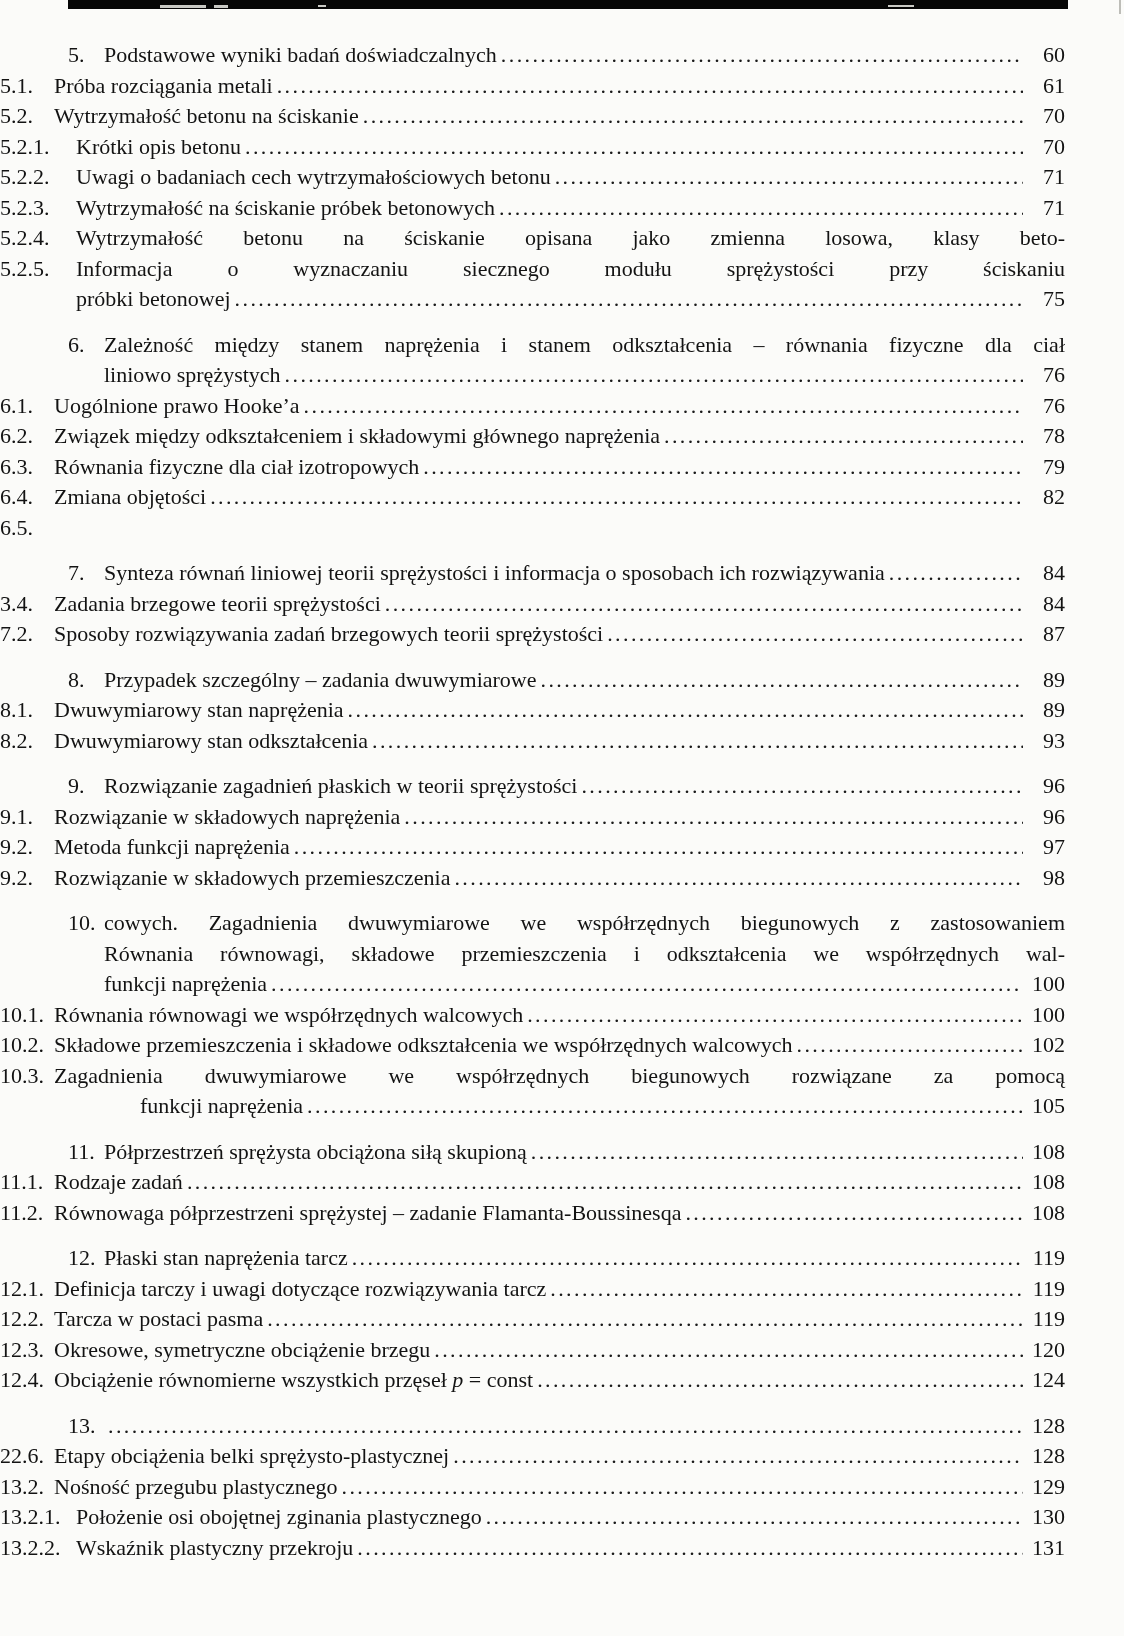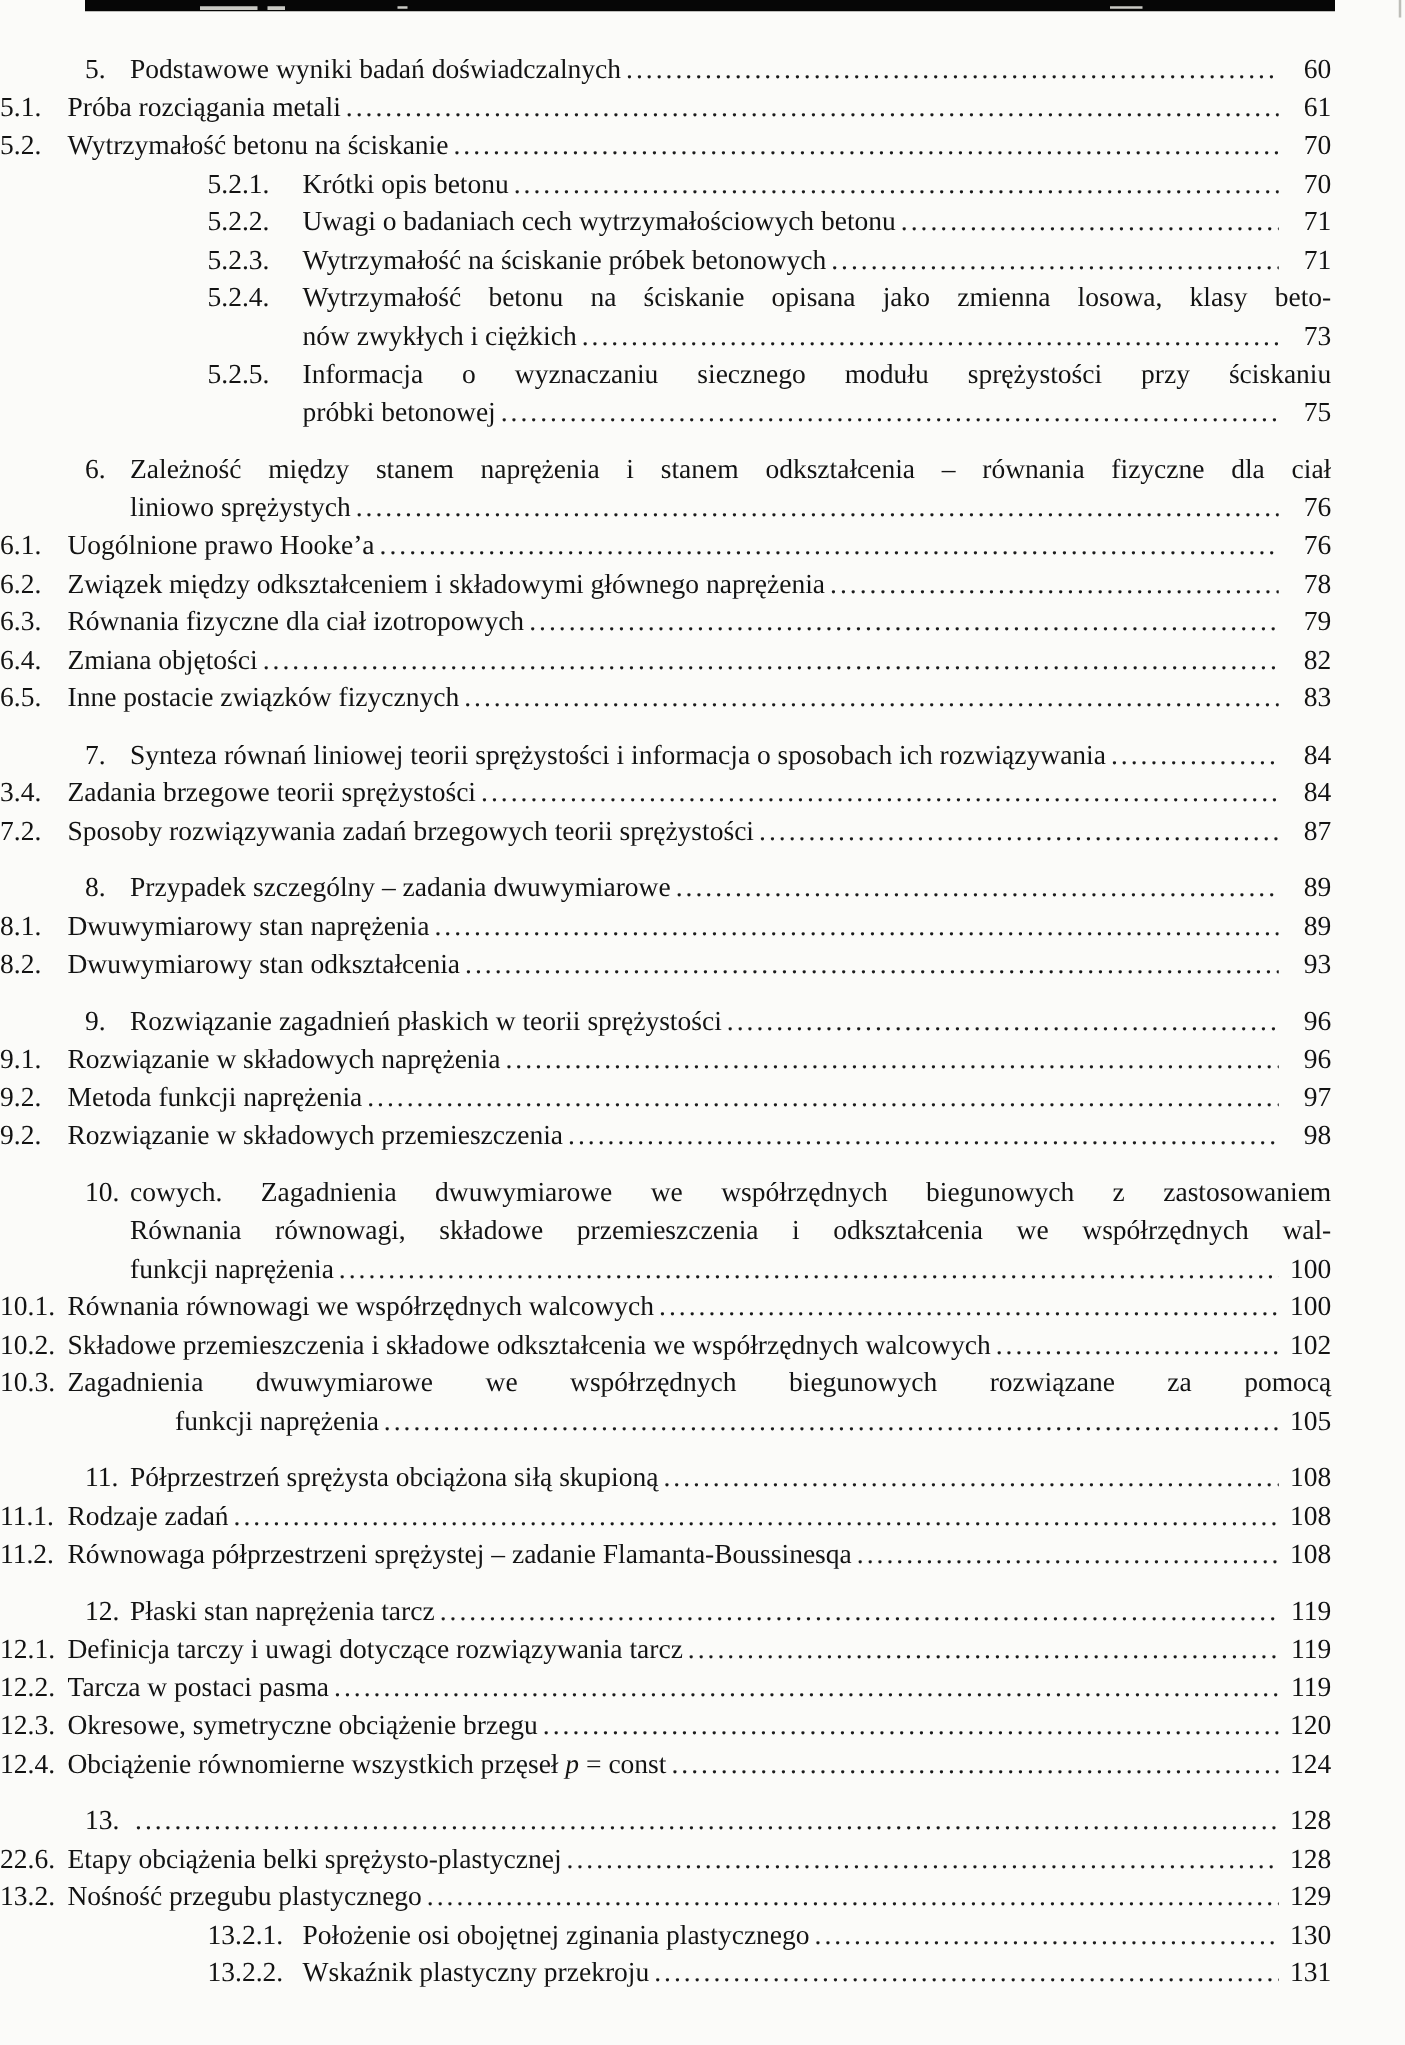--- a/index.html
+++ b/index.html
@@ -35,21 +35,21 @@
   }
   .entry {
     display: flex;
     font-size: 22px;
     line-height: 30.5px;
     padding-right: 59px;   
   }
   .entry.section-gap { margin-top: 15px; }
   .entry.lvl1 { padding-left: 68px; }
   .entry.lvl2 { }
-  .entry.lvl3 { padding-left: 166px; }
+  .entry.lvl3 { }
   .num { flex: none; padding-right: 6px; white-space: nowrap; }
   .lvl1 .num { min-width: 30px; }
   .lvl2 .num { min-width: 48px; }
   .lvl3 .num { min-width: 70px; }
   .body { flex: 1; min-width: 0; }
   .midline {
     text-align: justify;
     text-align-last: justify;
   }
   .lastline { display: flex; align-items: flex-end; }
@@ -137,25 +137,20 @@
           <span class="text">Wytrzymałość na ściskanie próbek betonowych</span>
           <span class="dots"></span>
           <span class="page-num">71</span>
         </div>
       </div>
     </div>
     <div class="entry lvl3">
       <span class="num">5.2.4.</span>
       <div class="body">
         <div class="midline">Wytrzymałość betonu na ściskanie opisana jako zmienna losowa, klasy beto-</div>
-        <div class="lastline">
-          <span class="text">nów zwykłych i ciężkich</span>
-          <span class="dots"></span>
-          <span class="page-num">73</span>
-        </div>
       </div>
     </div>
     <div class="entry lvl3">
       <span class="num">5.2.5.</span>
       <div class="body">
         <div class="midline">Informacja o wyznaczaniu siecznego modułu sprężystości przy ściskaniu</div>
         <div class="lastline">
           <span class="text">próbki betonowej</span>
           <span class="dots"></span>
           <span class="page-num">75</span>
@@ -208,27 +203,20 @@
       <div class="body">
         <div class="lastline">
           <span class="text">Zmiana objętości</span>
           <span class="dots"></span>
           <span class="page-num">82</span>
         </div>
       </div>
     </div>
     <div class="entry lvl2">
       <span class="num">6.5.</span>
-      <div class="body">
-        <div class="lastline">
-          <span class="text">Inne postacie związków fizycznych</span>
-          <span class="dots"></span>
-          <span class="page-num">83</span>
-        </div>
-      </div>
     </div>
     <div class="entry lvl1 section-gap">
       <span class="num">7.</span>
       <div class="body">
         <div class="lastline">
           <span class="text">Synteza równań liniowej teorii sprężystości i informacja o sposobach ich rozwiązywania</span>
           <span class="dots"></span>
           <span class="page-num">84</span>
         </div>
       </div>

